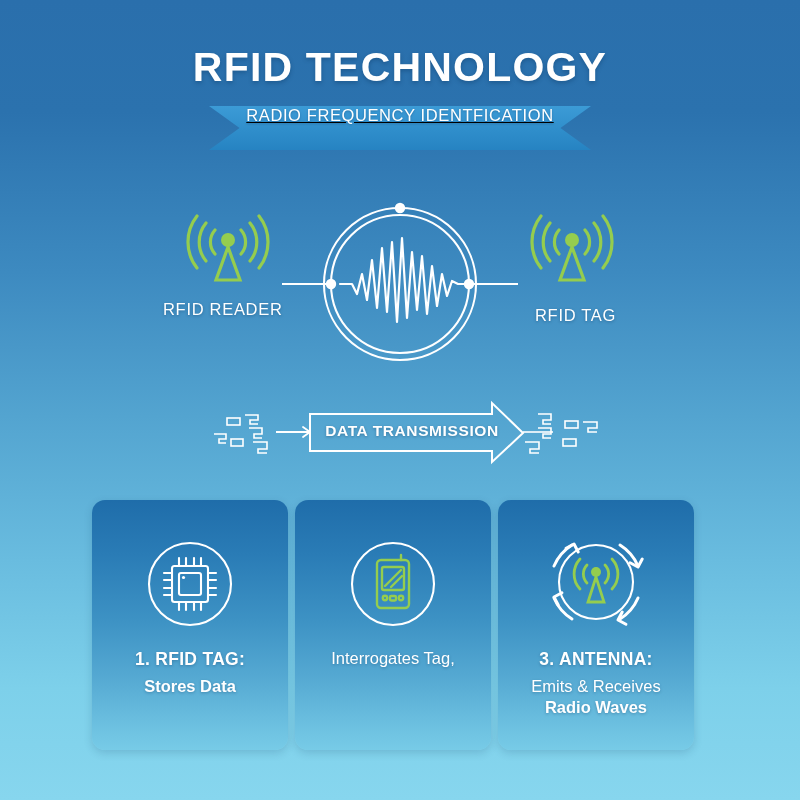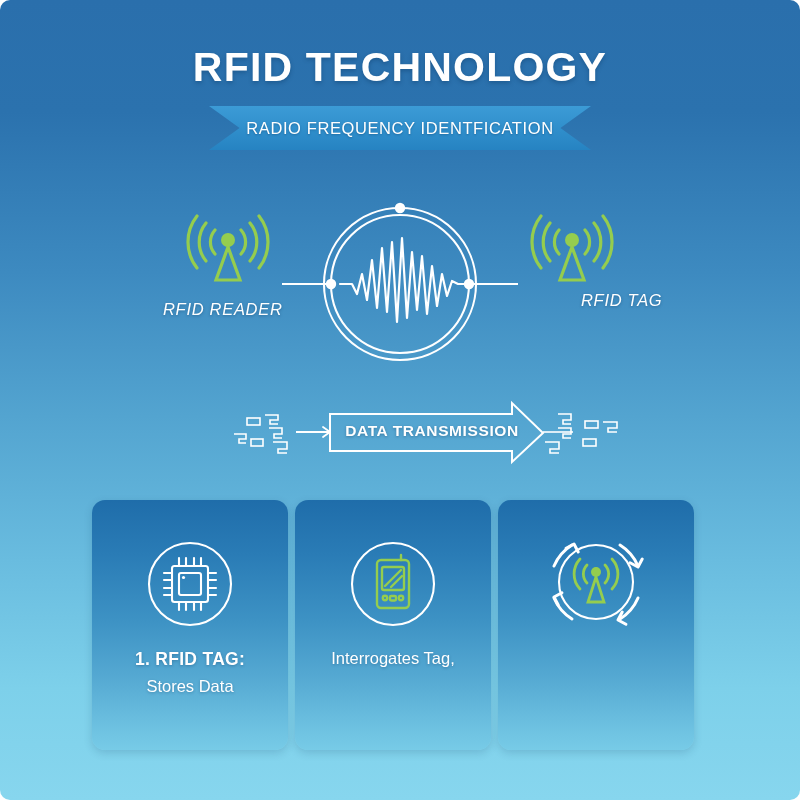--- a/index.html
+++ b/index.html
@@ -14,21 +14,20 @@
     overflow: hidden;
     font-family: "Liberation Sans", sans-serif;
     background: linear-gradient(180deg,
         #2a6fac 0%,
         #2b72ae 14%,
         #3d8ac0 34%,
         #53a4d0 52%,
         #69bcdf 70%,
         #7dd0ea 86%,
         #87d6ee 100%);
-    border-radius: 10px;
   }
 
   
   .title {
     position: absolute;
     top: 44px;
     left: 0;
     width: 800px;
     text-align: center;
     color: #ffffff;
@@ -46,59 +45,58 @@
   }
   .ribbon {
     position: absolute;
     left: 50%;
     transform: translateX(-50%);
     width: 382px;
     height: 44px;
     background: linear-gradient(180deg, #3c9bd6 0%, #2f8ecb 55%, #2683c2 100%);
     clip-path: polygon(0% 0%, 100% 0%, 92% 50%, 100% 100%, 0% 100%, 8% 50%);
     display: flex;
-    align-items: center;
+    align-items: flex-start;
     justify-content: center;
     box-shadow: 0 2px 4px rgba(12,58,99,.25);
+    text-decoration: underline;
   }
   .ribbon span {
     color: #ffffff;
     font-size: 16.5px;
     letter-spacing: .6px;
     text-shadow: 0 1px 2px rgba(10,50,90,.35);
   }
 
   
   .diagram {
     position: absolute;
     top: 182px;
     left: 0;
     width: 656px;
     height: 200px;
-    font-style: italic;
   }
   .node-label {
     position: absolute;
     color: #ffffff;
     font-size: 16.5px;
     letter-spacing: .7px;
     text-shadow: 0 1px 3px rgba(10,50,90,.4);
     white-space: nowrap;
   }
   .label-reader { top: 118px; left: 163px; }
-  .label-tag    { top: 109px; left: 535px; margin-left: 46px; }
+  .label-tag    { top: 124px; left: 535px; }
 
   
   .transmission {
     position: absolute;
     top: 398px;
     left: 0;
     width: 764px;
     height: 74px;
-    margin-left: 20px;
   }
   .trans-text {
     position: absolute;
     top: 24px;
     left: 322px;
     width: 180px;
     text-align: center;
     color: #ffffff;
     font-size: 15.5px;
     font-weight: bold;
@@ -155,21 +153,21 @@
     display: block;
     font-size: 17.5px;
     font-weight: bold;
     letter-spacing: .3px;
     margin-bottom: 5px;
   }
   .card-body {
     display: block;
     font-size: 16.5px;
   }
-  .card-body .l2 { display: block; }
+  .card-body .l2 { display: block; font-weight: bold; }
   svg { display: block; overflow: visible; }
 </style>
 </head>
 <body>
 
 <div id="poster">
 
   <div class="title">RFID TECHNOLOGY</div>
 
   <div class="ribbon-wrap">
@@ -333,16 +331,23 @@
             <polyline points="33,20 42,20 42,29" fill="none" transform="rotate(-28 42 20)"></polyline>
             <path d="M88 21 a46 46 0 0 1 18 21"></path>
             <polyline points="97,43 106,43 106,34" fill="none" transform="rotate(28 106 43)"></polyline>
             <path d="M106 74 a46 46 0 0 1 -18 21"></path>
             <polyline points="95,96 86,96 86,87" fill="none" transform="rotate(28 86 96)"></polyline>
             <path d="M40 95 a46 46 0 0 1 -18 -21"></path>
             <polyline points="31,73 22,73 22,82" fill="none" transform="rotate(-28 22 73)"></polyline>
           </g>
         </svg>
       </div>
+      <div class="card-text">
+        <span class="card-head">3. ANTENNA:</span>
+        <span class="card-body">
+          <span>Emits &amp; Receives</span>
+          <span class="l2">Radio Waves</span>
+        </span>
+      </div>
     </div>
 
   </div>
 </div>
 
 </body></html>

